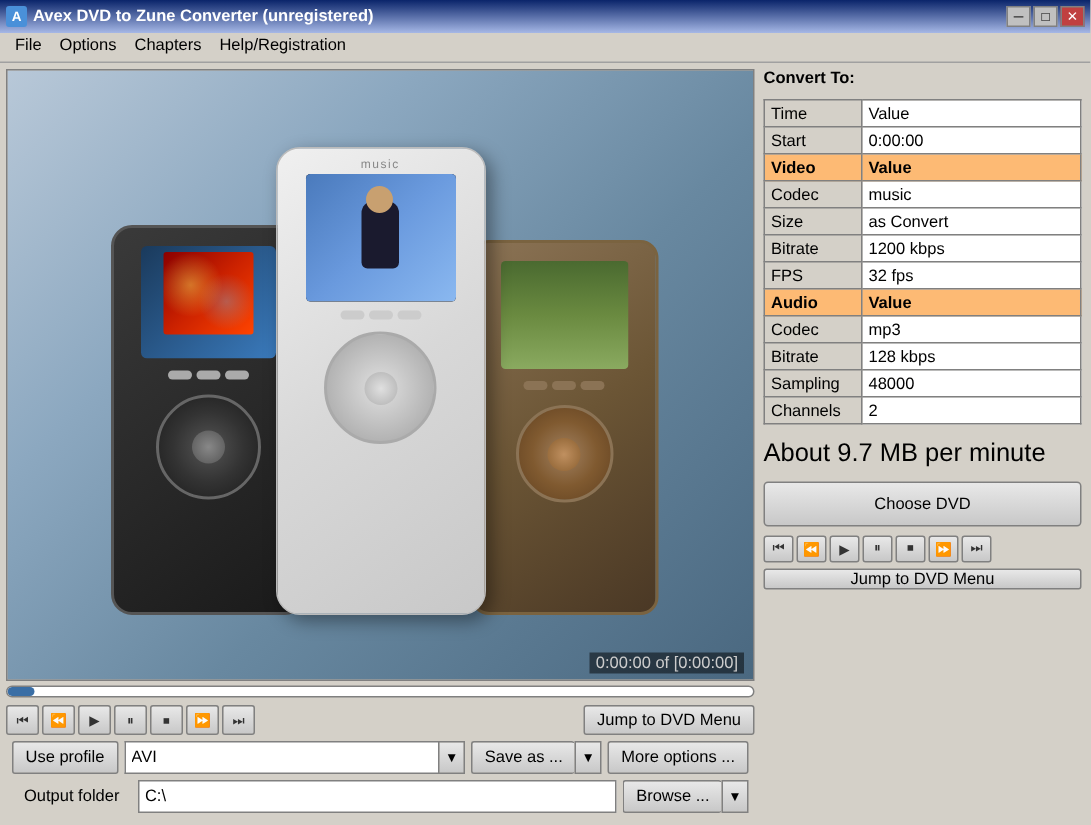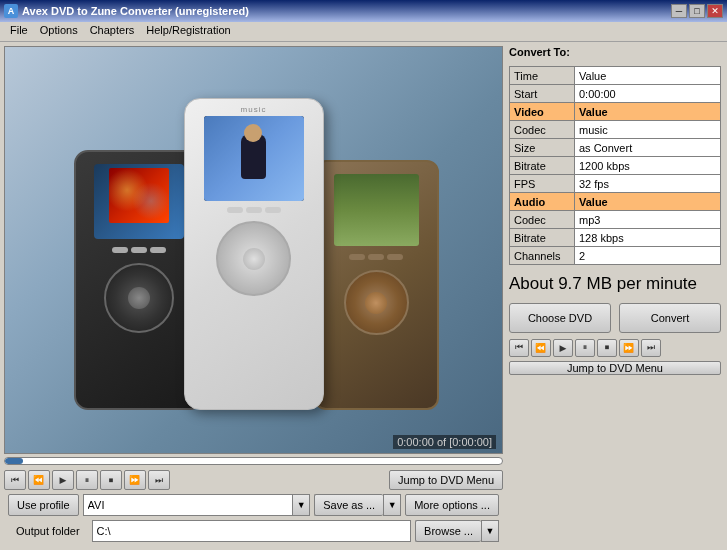--- a/index.html
+++ b/index.html
@@ -698,33 +698,36 @@
         </tr>
         <tr>
           <td>Codec</td>
           <td>mp3</td>
         </tr>
         <tr>
           <td>Bitrate</td>
           <td>128 kbps</td>
         </tr>
         <tr>
+          <td>Sampling</td>
+          <td>48000</td>
+        </tr>
+        <tr>
           <td>Channels</td>
           <td>2</td>
         </tr>
       </tbody>
     </table>
 
     <div class="info-text">
       <div>About 9.7 MB per minute</div>
     </div>
 
     <div class="action-buttons">
       <button class="action-btn">Choose DVD</button>
-      <button class="action-btn">Convert</button>
     </div>
 
     <div class="right-bottom">
       <div class="transport-row-right">
         <div class="transport-btn-right">⏮</div>
         <div class="transport-btn-right">⏪</div>
         <div class="transport-btn-right">▶</div>
         <div class="transport-btn-right">⏸</div>
         <div class="transport-btn-right">⏹</div>
         <div class="transport-btn-right">⏩</div>

